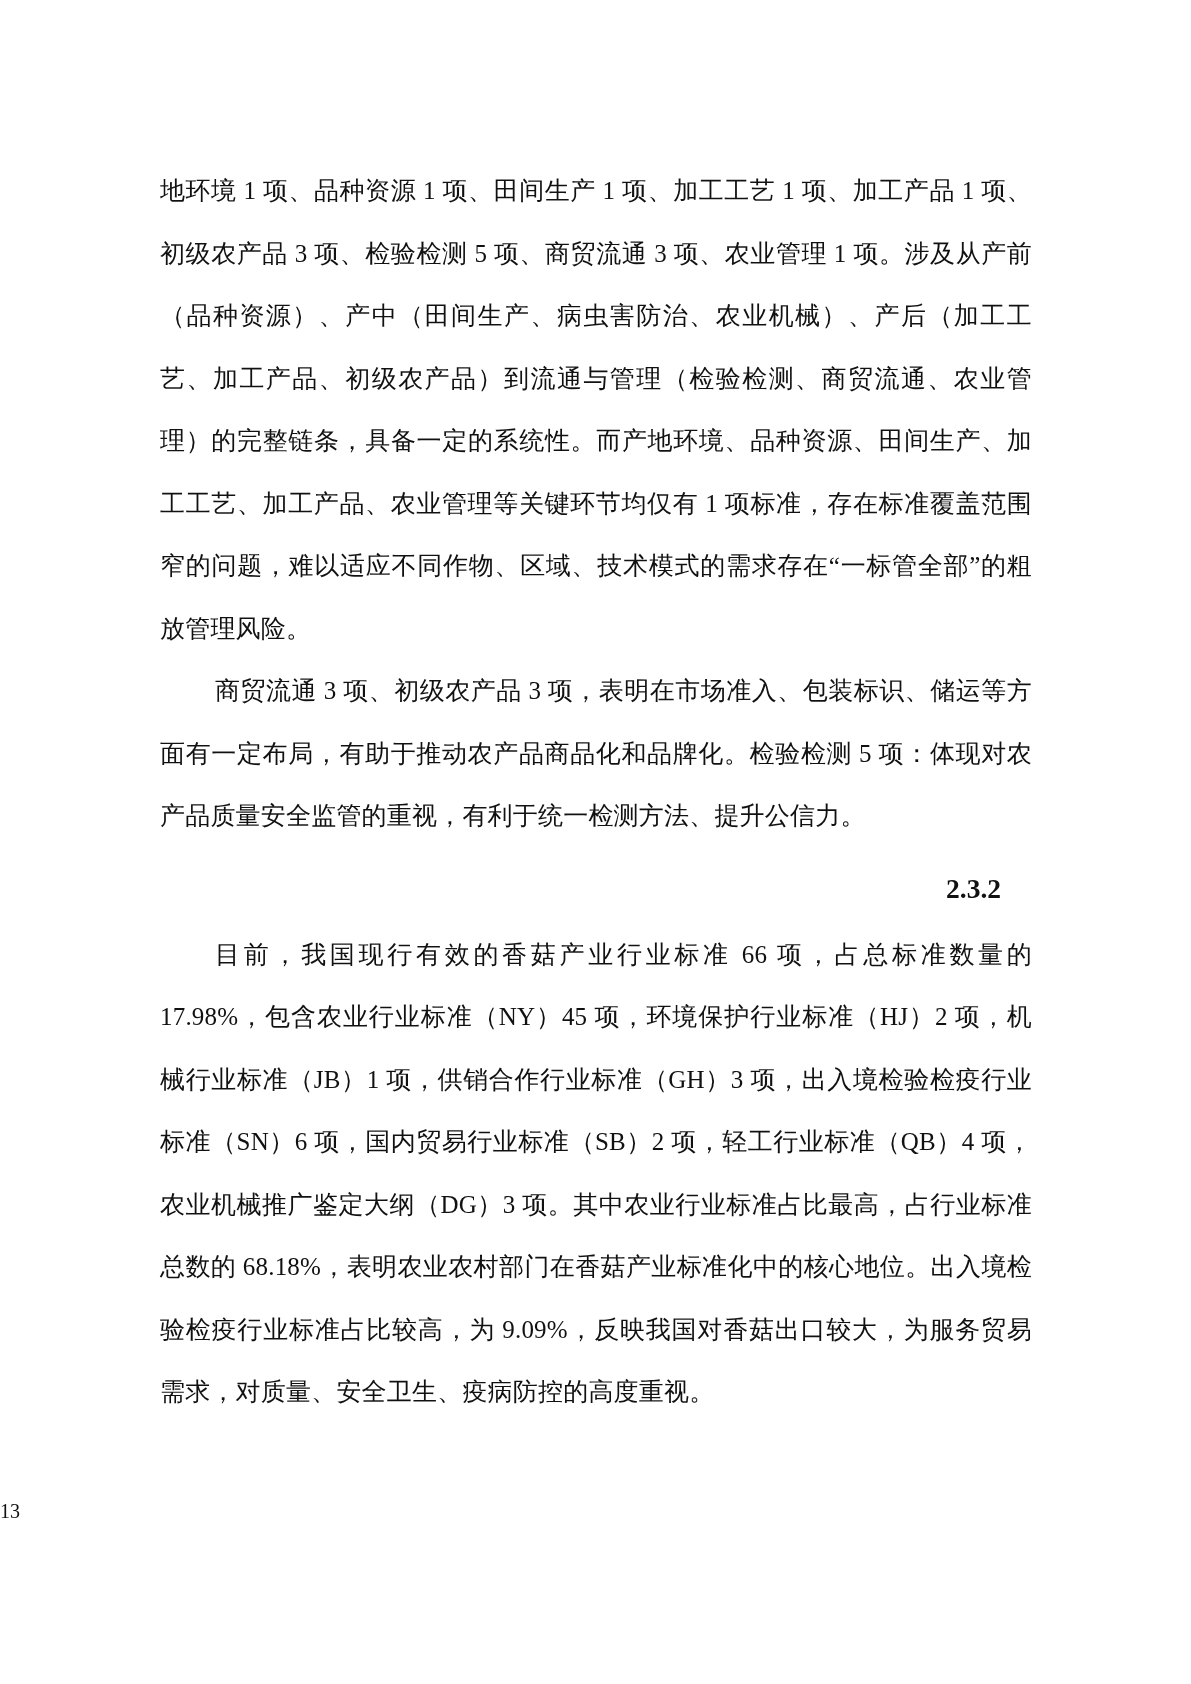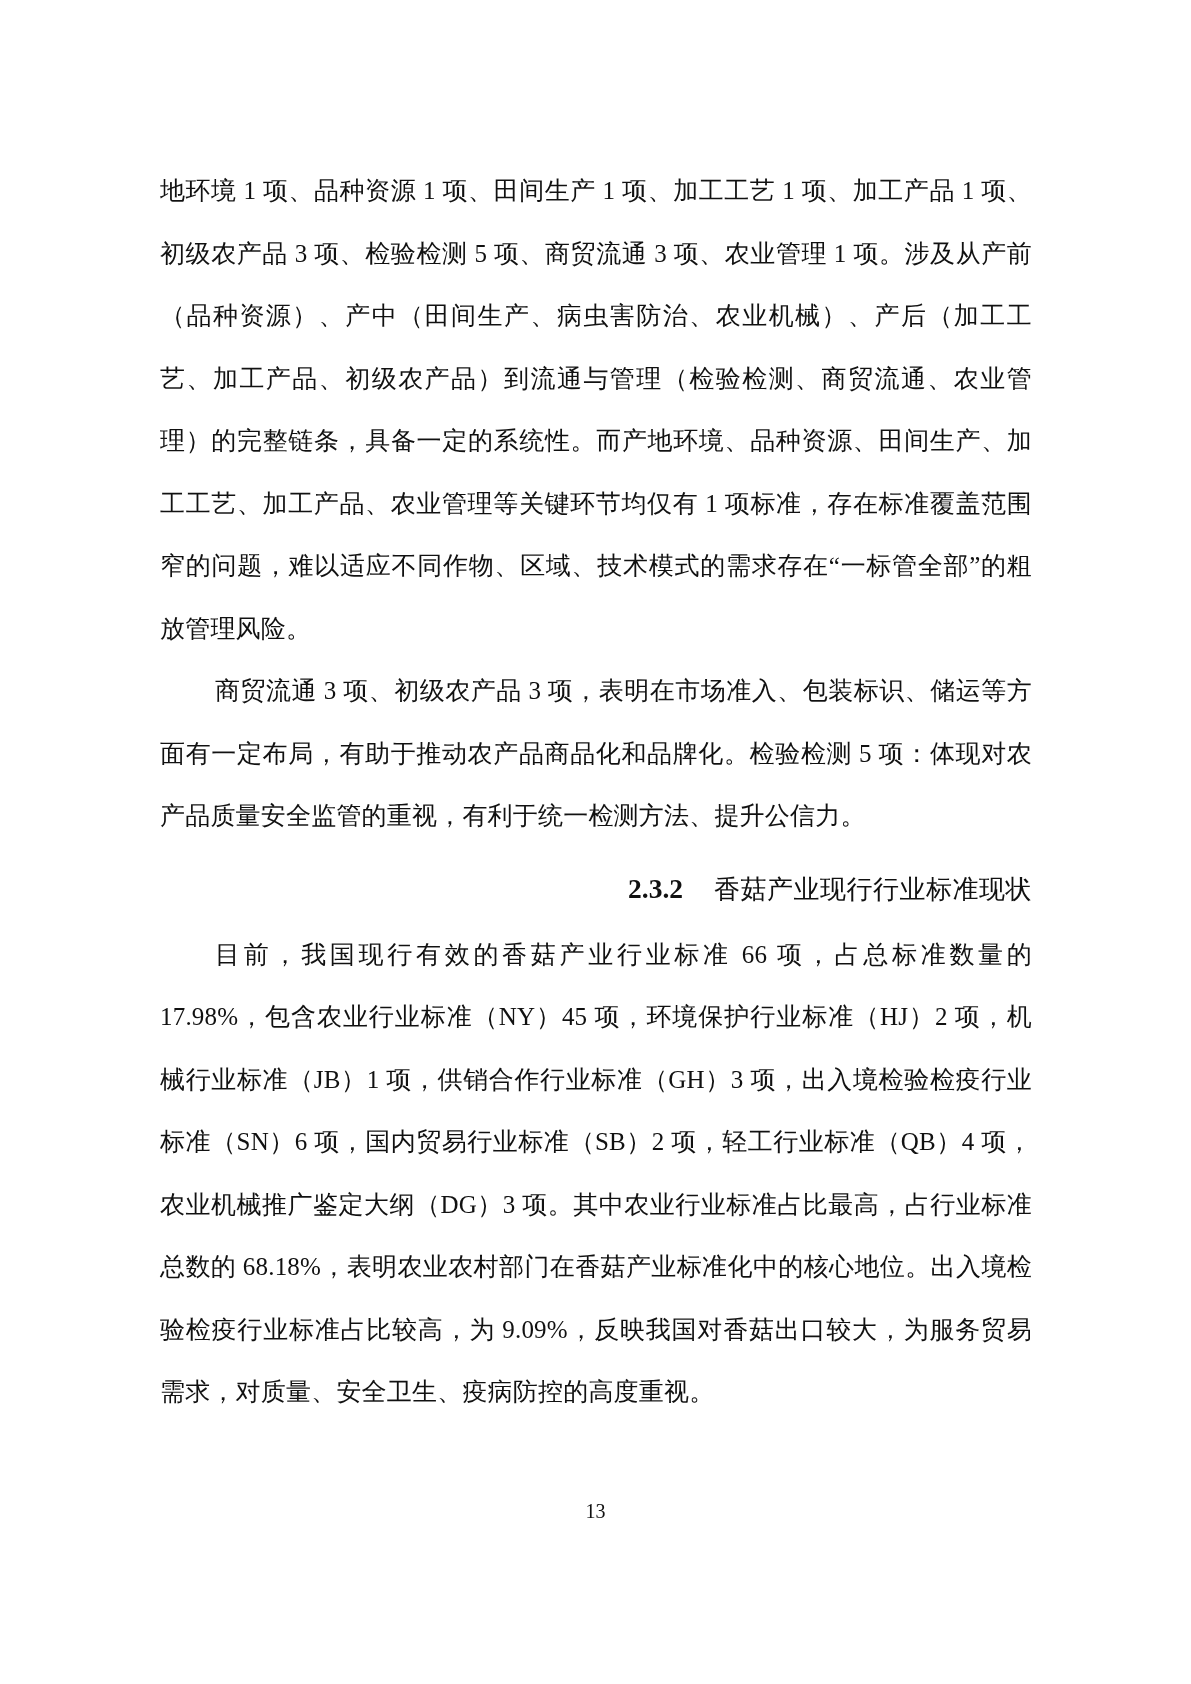--- a/index.html
+++ b/index.html
@@ -52,34 +52,33 @@
     font-family: "DejaVu Sans", "Liberation Sans", sans-serif;
     font-weight: normal;
     font-size: 26px;
     letter-spacing: 0.5px;
   }
   .page-number {
     position: absolute;
     top: 1500px;
     left: 0;
     width: 1191px;
-    text-align: center;
+    text-align: left;
     font-size: 20px;
     font-family: "Liberation Serif", serif;
     color: #111;
   }
 </style>
 </head>
 <body>
 
 <div class="page">
   <p class="para">地环境 1 项、品种资源 1 项、田间生产 1 项、加工工艺 1 项、加工产品 1 项、初级农产品 3 项、检验检测 5 项、商贸流通 3 项、农业管理 1 项。涉及从产前（品种资源）、产中（田间生产、病虫害防治、农业机械）、产后（加工工艺、加工产品、初级农产品）到流通与管理（检验检测、商贸流通、农业管理）的完整链条，具备一定的系统性。而产地环境、品种资源、田间生产、加工工艺、加工产品、农业管理等关键环节均仅有 1 项标准，存在标准覆盖范围窄的问题，难以适应不同作物、区域、技术模式的需求存在“一标管全部”的粗放管理风险。</p>
   <p class="para indent">商贸流通 3 项、初级农产品 3 项，表明在市场准入、包装标识、储运等方面有一定布局，有助于推动农产品商品化和品牌化。检验检测 5 项：体现对农产品质量安全监管的重视，有利于统一检测方法、提升公信力。</p>
 
   <div class="heading">
     <span class="num">2.3.2</span>
-    <span class="title">香菇产业现行行业标准现状</span>
   </div>
 
   <p class="para indent">目前，我国现行有效的香菇产业行业标准 66 项，占总标准数量的 17.98%，包含农业行业标准（NY）45 项，环境保护行业标准（HJ）2 项，机械行业标准（JB）1 项，供销合作行业标准（GH）3 项，出入境检验检疫行业标准（SN）6 项，国内贸易行业标准（SB）2 项，轻工行业标准（QB）4 项，农业机械推广鉴定大纲（DG）3 项。其中农业行业标准占比最高，占行业标准总数的 68.18%，表明农业农村部门在香菇产业标准化中的核心地位。出入境检验检疫行业标准占比较高，为 9.09%，反映我国对香菇出口较大，为服务贸易需求，对质量、安全卫生、疫病防控的高度重视。</p>
 </div>
 
 <div class="page-number">13</div>
 
 </body></html>

